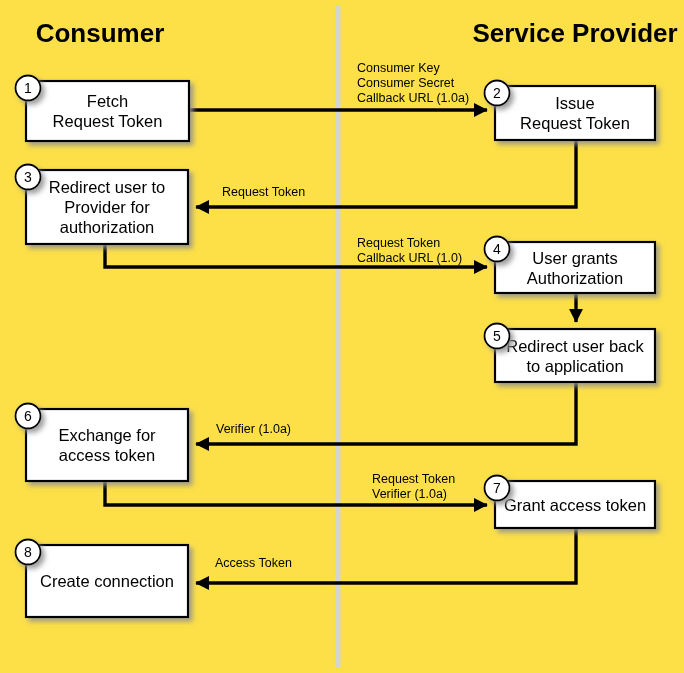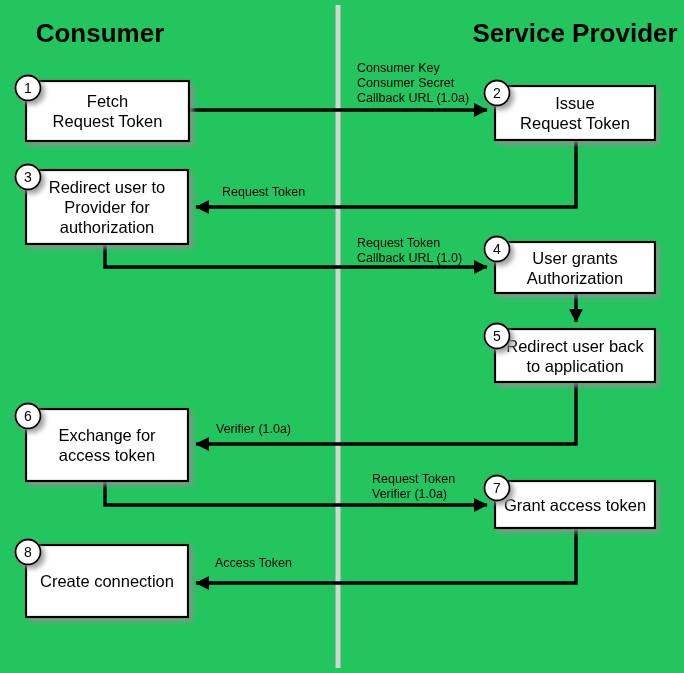--- a/index.html
+++ b/index.html
@@ -11,21 +11,21 @@
   body {
     width: 684px;
     height: 673px;
     font-family: "Liberation Sans", sans-serif;
     overflow: hidden;
   }
   #diagram-root {
     position: relative;
     width: 684px;
     height: 673px;
-    background: #22c55e;
+    background: #fde047;
   }
   svg#flow-svg {
     display: block;
     width: 684px;
     height: 673px;
   }
   .column-title {
     font-family: "Liberation Sans", sans-serif;
     font-weight: bold;
     font-size: 26px;

